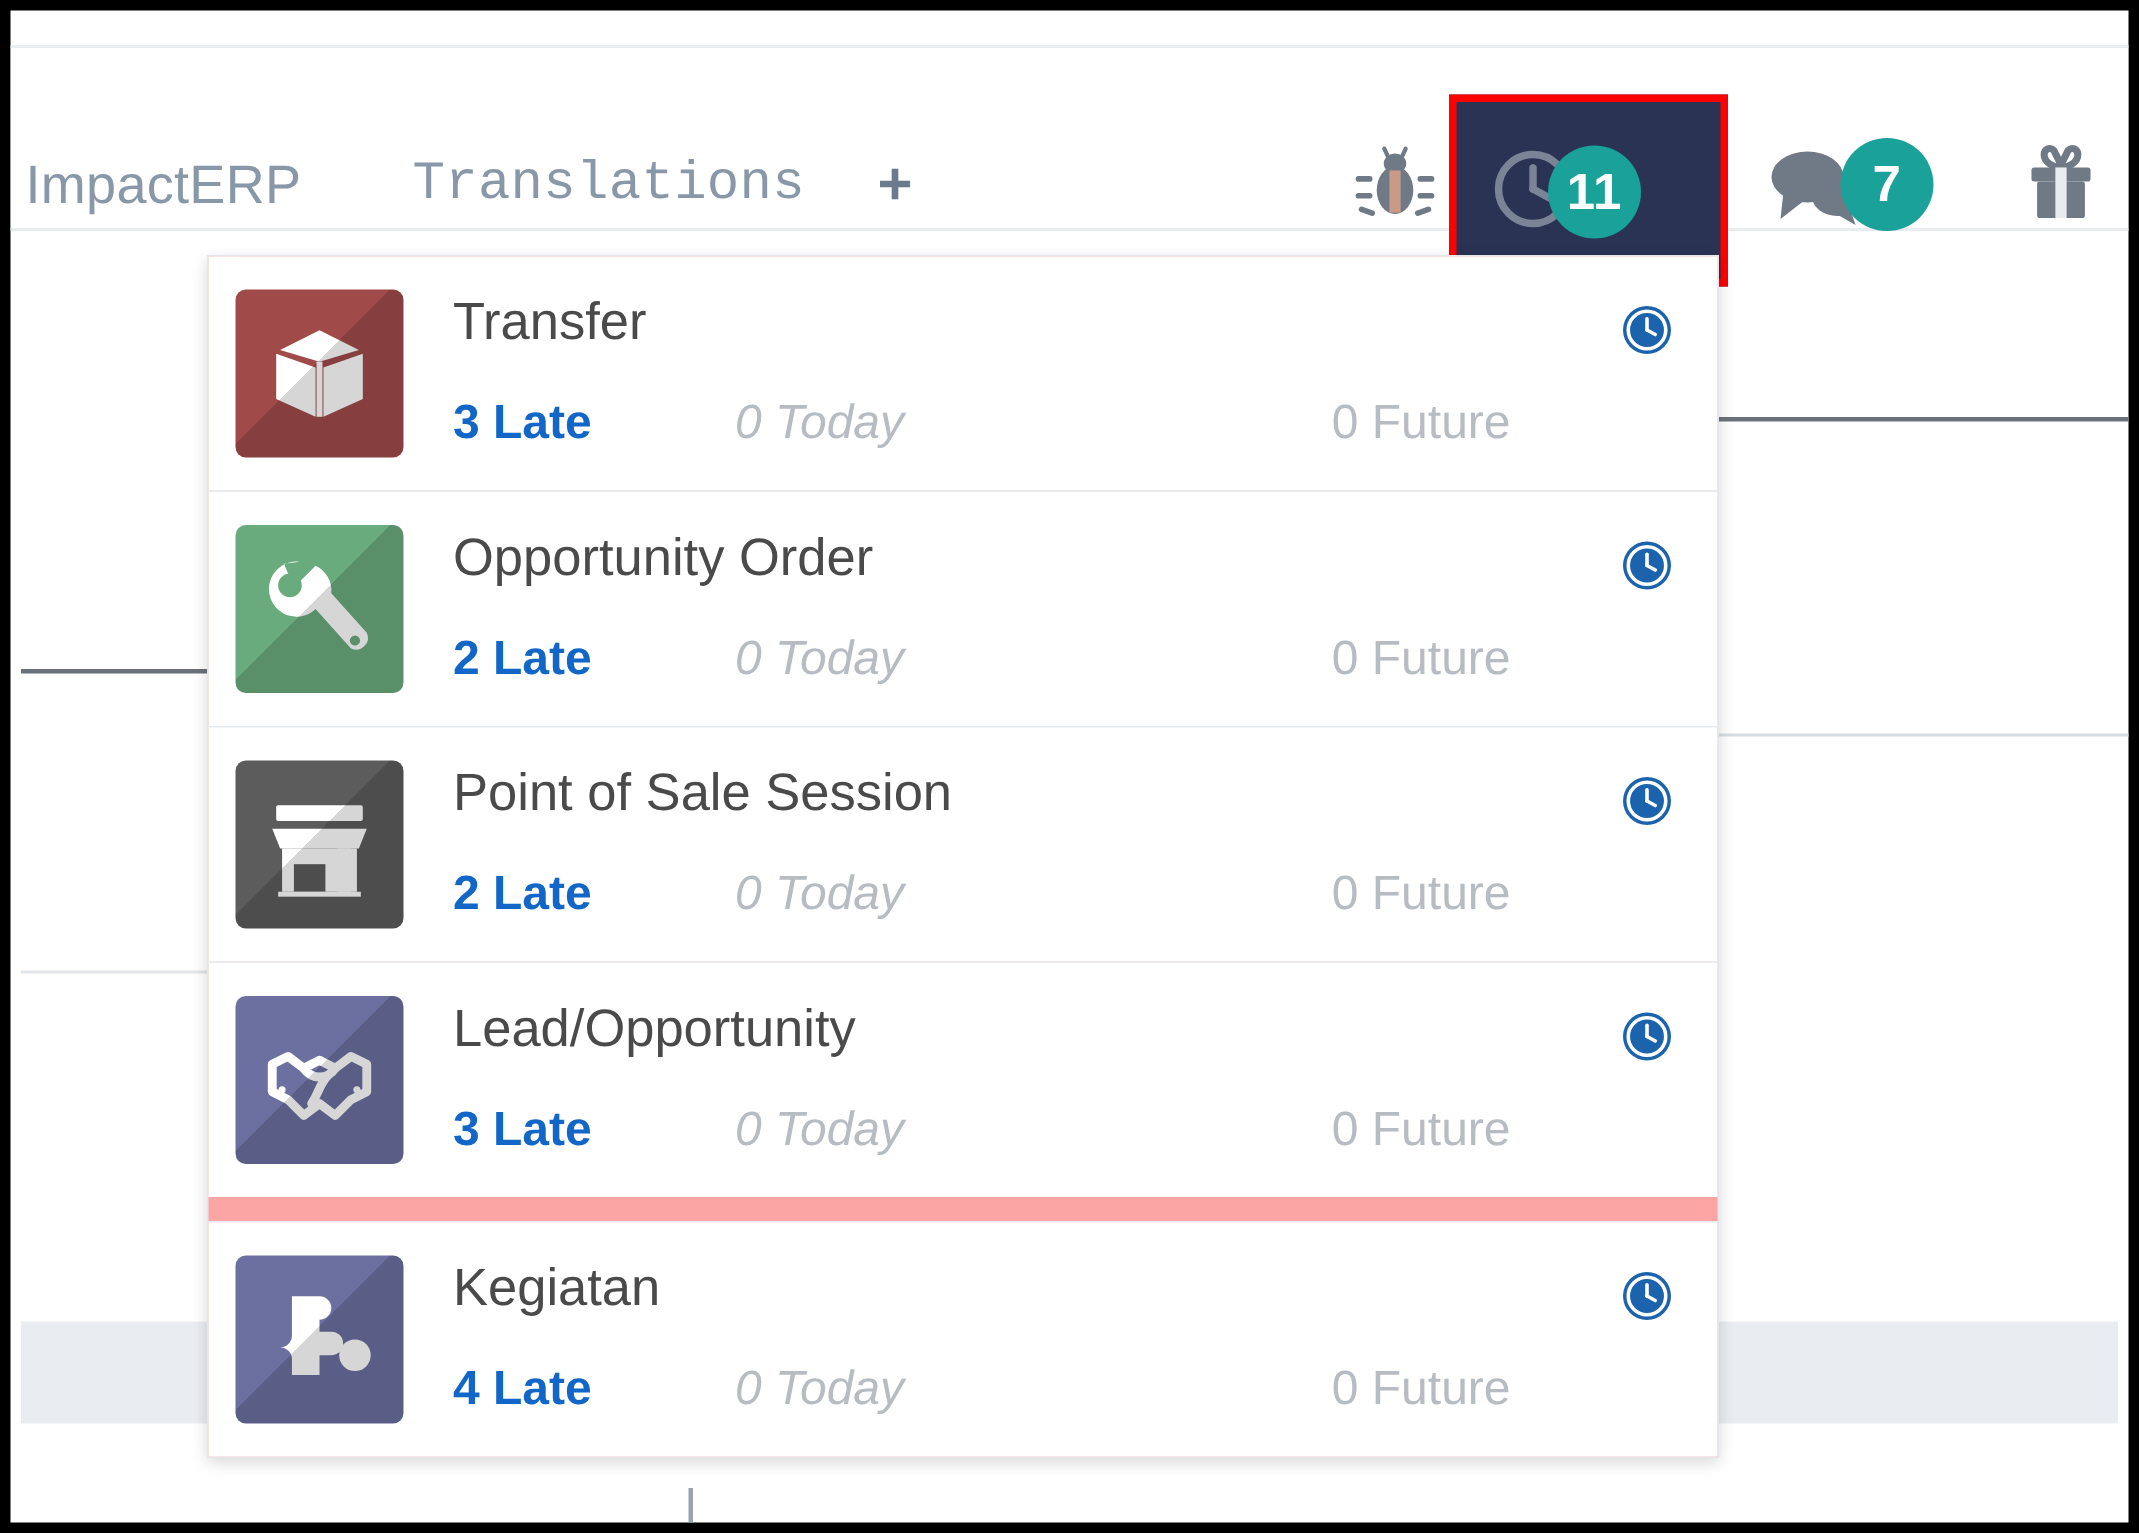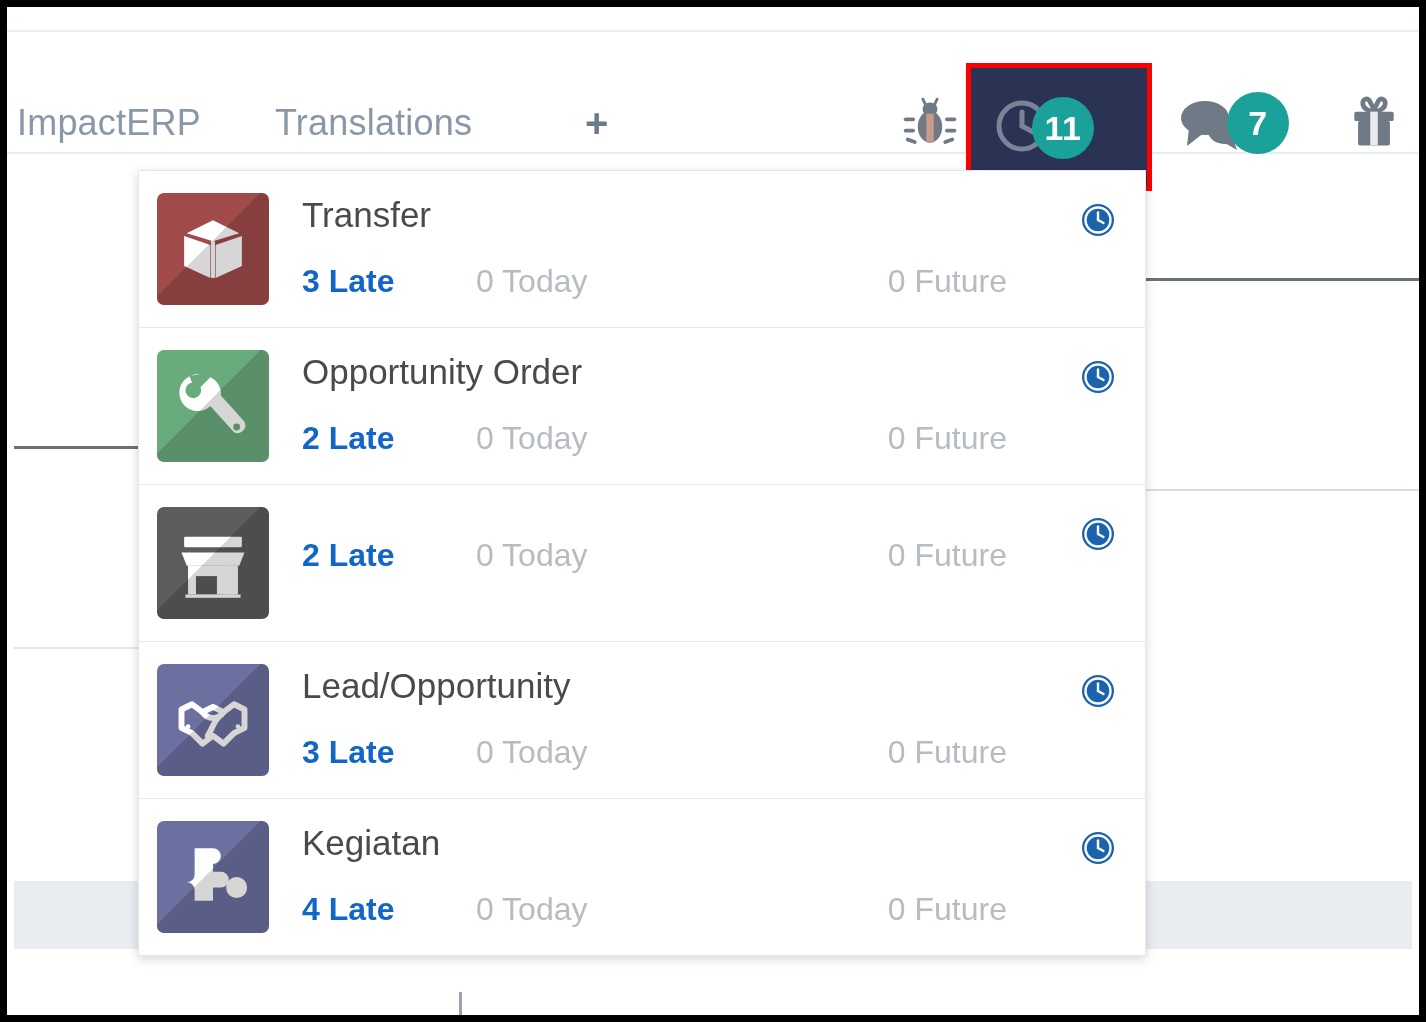--- a/index.html
+++ b/index.html
@@ -26,21 +26,21 @@
     border-top:2px solid #e9eef3;
     border-bottom:2px solid #e7ecf1;
     box-sizing:border-box;
   }
   .brand{
     position:absolute;top:70px;
     font-size:36px;color:#8898a8;letter-spacing:.2px;
     white-space:nowrap;
   }
   #brand-app{left:10px;}
-  #brand-menu{left:268px;}
+  #brand-menu{left:268px;font-family:Liberation Mono, monospace;}
   #plus-btn{
     position:absolute;left:578px;top:72px;
     font-size:40px;line-height:38px;color:#6b7a8c;font-weight:700;
   }
 
   .navicon{
     position:absolute;top:60px;
     width:60px;height:62px;
   }
   #bug-icon-wrap{left:893px;}
@@ -106,21 +106,21 @@
   }
   .drop-item{
     position:relative;
     display:flex;align-items:flex-start;
     padding:22px 0 22px 18px;
     min-height:120px;
     box-sizing:border-box;
     background:#ffffff;
   }
   .drop-item + .drop-item{border-top:1px solid #e6eaee;}
-  #dropdown .drop-item:last-child{}
+  #dropdown .drop-item:last-child{margin-top:16px;}
 
   .app-tile{
     position:relative;
     width:112px;height:112px;
     border-radius:7px;
     flex:0 0 112px;
     overflow:hidden;
   }
   .app-tile .shadow{
     position:absolute;left:0;top:0;width:100%;height:100%;
@@ -137,21 +137,21 @@
   .item-title{
     font-size:35px;color:#4a4a4a;line-height:40px;
     white-space:nowrap;
   }
   .item-counts{
     margin-top:26px;
     position:relative;height:40px;
   }
   .cnt{position:absolute;top:0;font-size:32px;line-height:40px;white-space:nowrap;}
   .cnt-late{left:0;color:#1166c7;font-weight:700;}
-  .cnt-today{left:174px;color:#b7bcc2;}
+  .cnt-today{left:188px;color:#b7bcc2;font-style:italic;}
   .cnt-future{right:138px;color:#b7bcc2;}
 
   .row-clock{
     position:absolute;right:30px;top:32px;
     width:34px;height:34px;
   }
 </style>
 </head>
 <body>
 
@@ -291,20 +291,21 @@
             <path d="M8 24 L56 24 L52 34 L12 34 Z"></path>
             <rect x="13" y="34" width="38" height="22"></rect>
             <rect x="19" y="42" width="16" height="14" fill="#5c5c5c"></rect>
             <rect x="41" y="34" width="7" height="22" fill="#ffffff"></rect>
             <rect x="11" y="56" width="42" height="2.5"></rect>
           </g>
         </svg>
         <div class="shadow"></div>
       </div>
       <div class="item-body">
+        <div class="item-title">Point of Sale Session</div>
         <div class="item-counts">
           <span class="cnt cnt-late">2 Late</span>
           <span class="cnt cnt-today">0 Today</span>
           <span class="cnt cnt-future">0 Future</span>
         </div>
       </div>
       <svg class="row-clock" viewBox="0 0 34 34">
         <circle cx="17" cy="17" r="16" fill="#1c63ad"></circle>
         <circle cx="17" cy="17" r="12.5" fill="none" stroke="#ffffff" stroke-width="2.4"></circle>
         <line x1="17" y1="17" x2="17" y2="9.5" stroke="#ffffff" stroke-width="2.4" stroke-linecap="round"></line>

